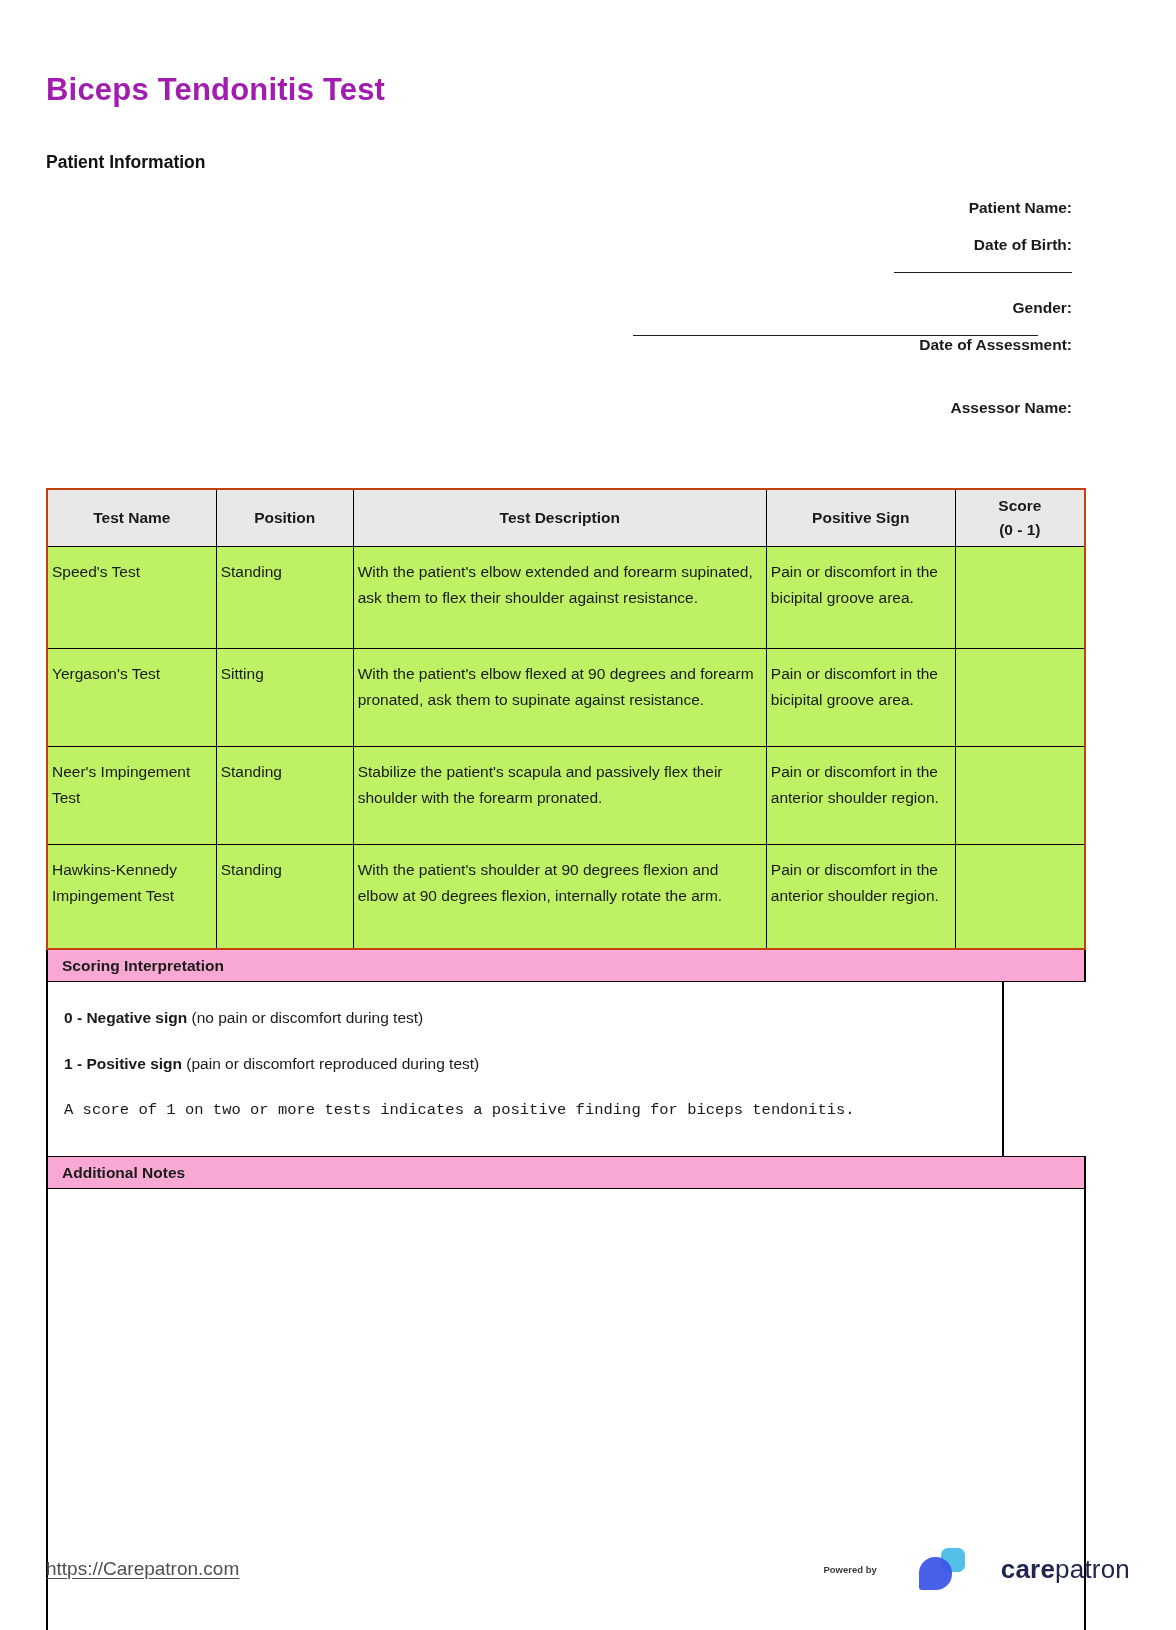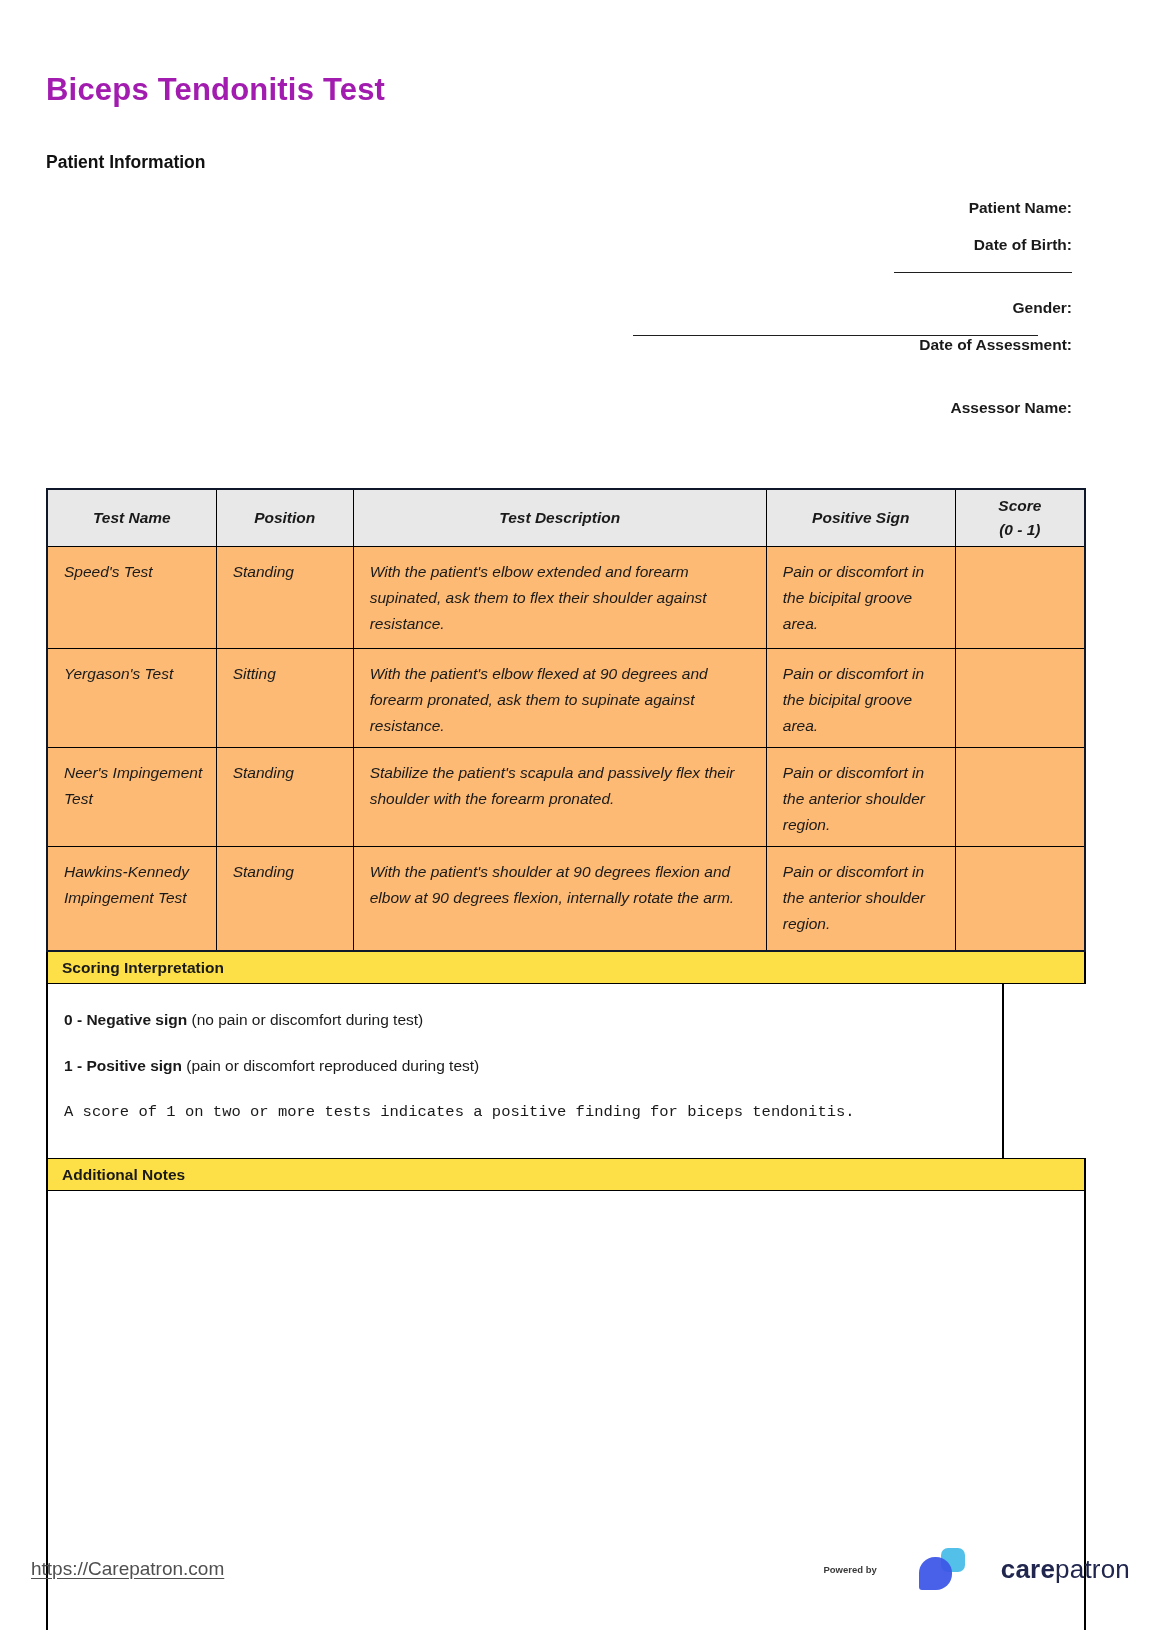--- a/index.html
+++ b/index.html
@@ -44,50 +44,50 @@
 
   
   .test-table {
     margin-top: 52px;
     width: 1040px;
     border-collapse: collapse;
     table-layout: fixed;
     font-size: 15.5px;
   }
   .test-table, .test-table th, .test-table td { border: 1px solid #000; }
-  .test-table { border: 2px solid #0f172a; font-style: italic; }
+  .test-table { border: 2px solid #c2410c; }
   .test-table th {
     background: #e8e8e8;
     font-weight: bold;
     text-align: center;
     vertical-align: middle;
     height: 56px;
     padding: 4px 8px;
     line-height: 24px;
   }
   .test-table td {
     vertical-align: top;
-    padding: 12px 12px 8px 16px;
+    padding: 12px 12px 8px 4px;
     line-height: 26px;
-    background: #fdba74;
+    background: #bef264;
   }
   .test-table tbody tr:nth-child(1) { height: 102px; }
   .test-table tbody tr:nth-child(2) { height: 98px; }
   .test-table tbody tr:nth-child(3) { height: 98px; }
   .test-table tbody tr:nth-child(4) { height: 104px; margin-top: 28px; }
   col.c-name { width: 16.3%; }
   col.c-pos  { width: 13.2%; }
   col.c-desc { width: 39.8%; }
   col.c-sign { width: 18.2%; }
   col.c-score{ width: 12.5%; }
 
   
   .section-bar {
     width: 1040px;
-    background: #fde047;
+    background: #f9a8d4;
     border: 2px solid #000;
     border-top: none;
     border-bottom: 1px solid #000;
     font-weight: bold;
     font-size: 15.5px;
     padding: 7px 14px 6px 14px;
   }
   .scoring-box {
     width: 958px;
     border: 2px solid #000;
@@ -105,21 +105,21 @@
     width: 1040px;
     height: 470px;
     border: 2px solid #000;
     border-top: none;
     background: #fff;
   }
 
   
   .footer {
     position: absolute;
-    left: 31px; right: 46px;
+    left: 46px; right: 46px;
     top: 1548px;
     display: flex;
     justify-content: space-between;
     align-items: center;
   }
   .footer-link {
     font-size: 19px;
     color: #4f4f4f;
     text-decoration: underline;
     text-underline-offset: 3px;

